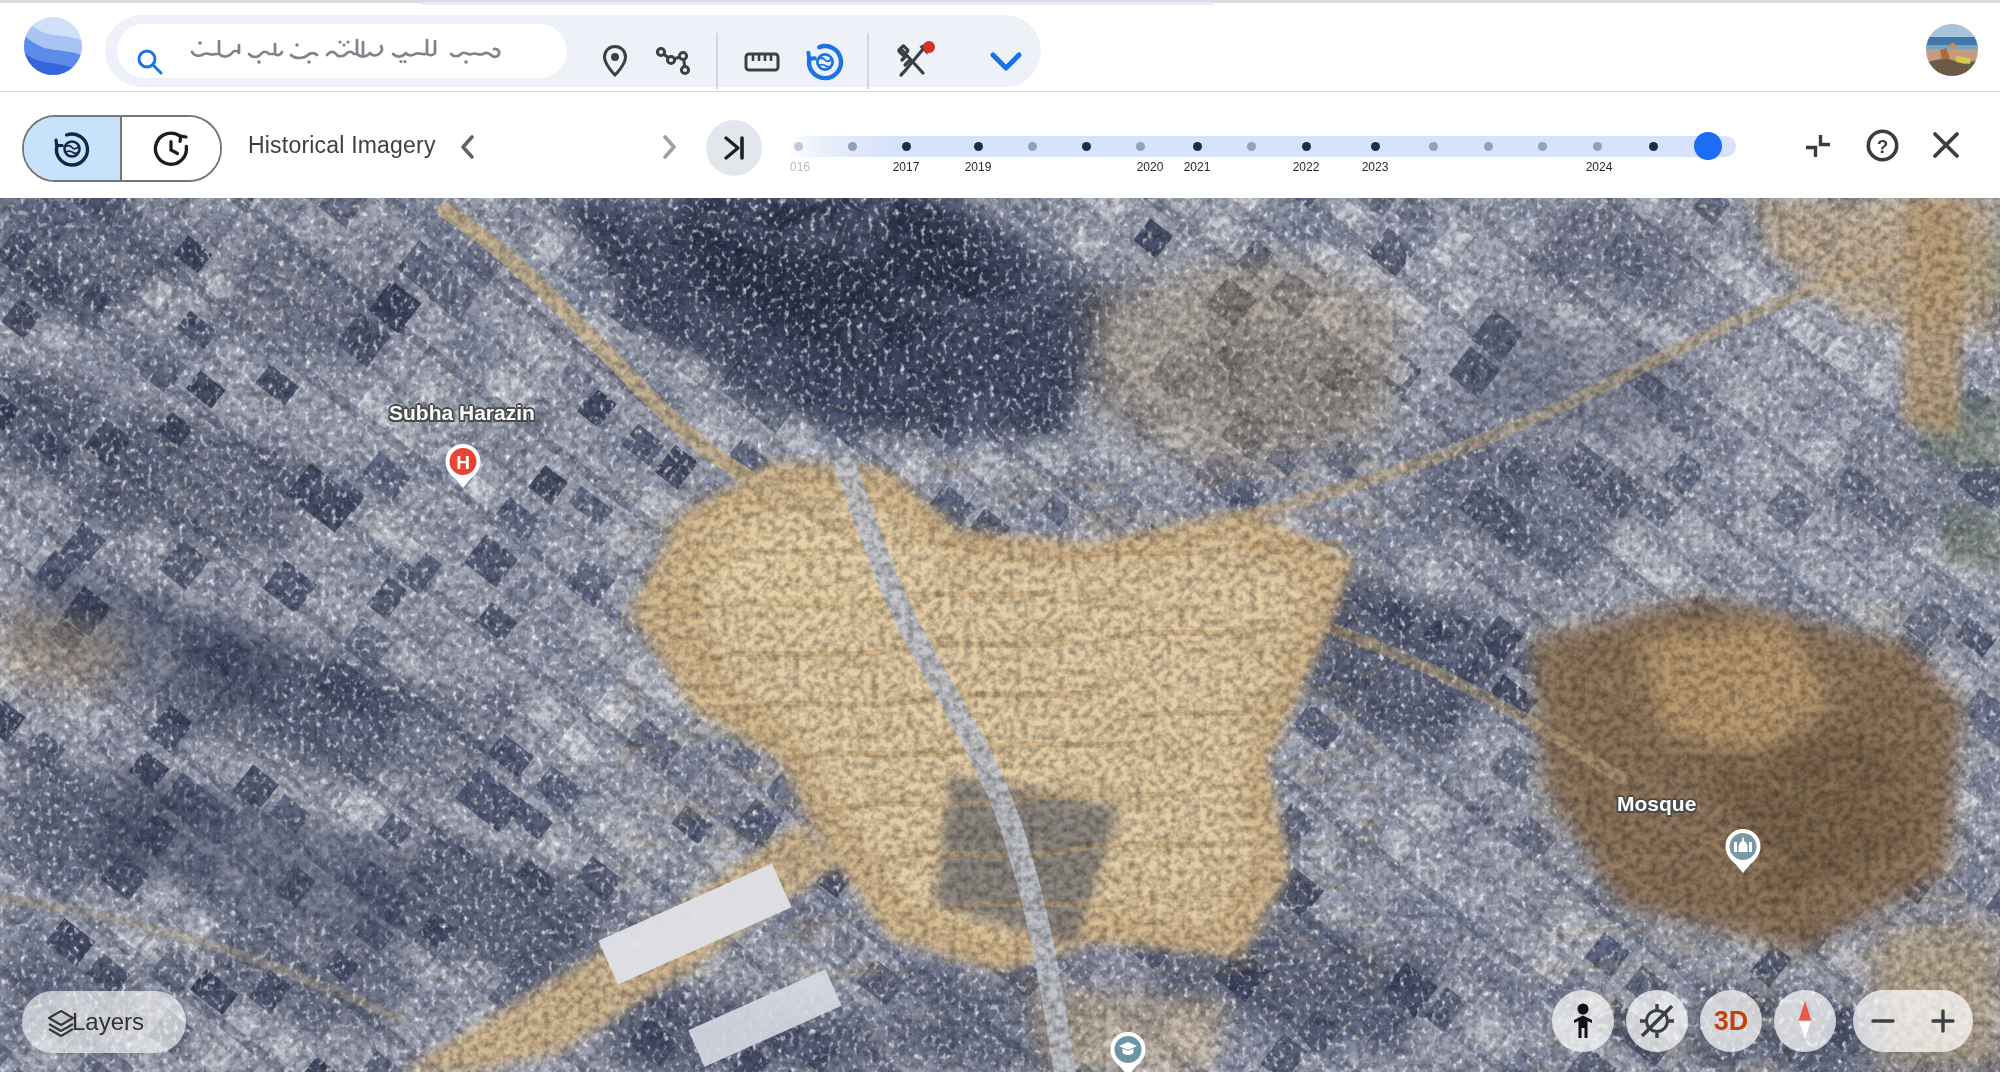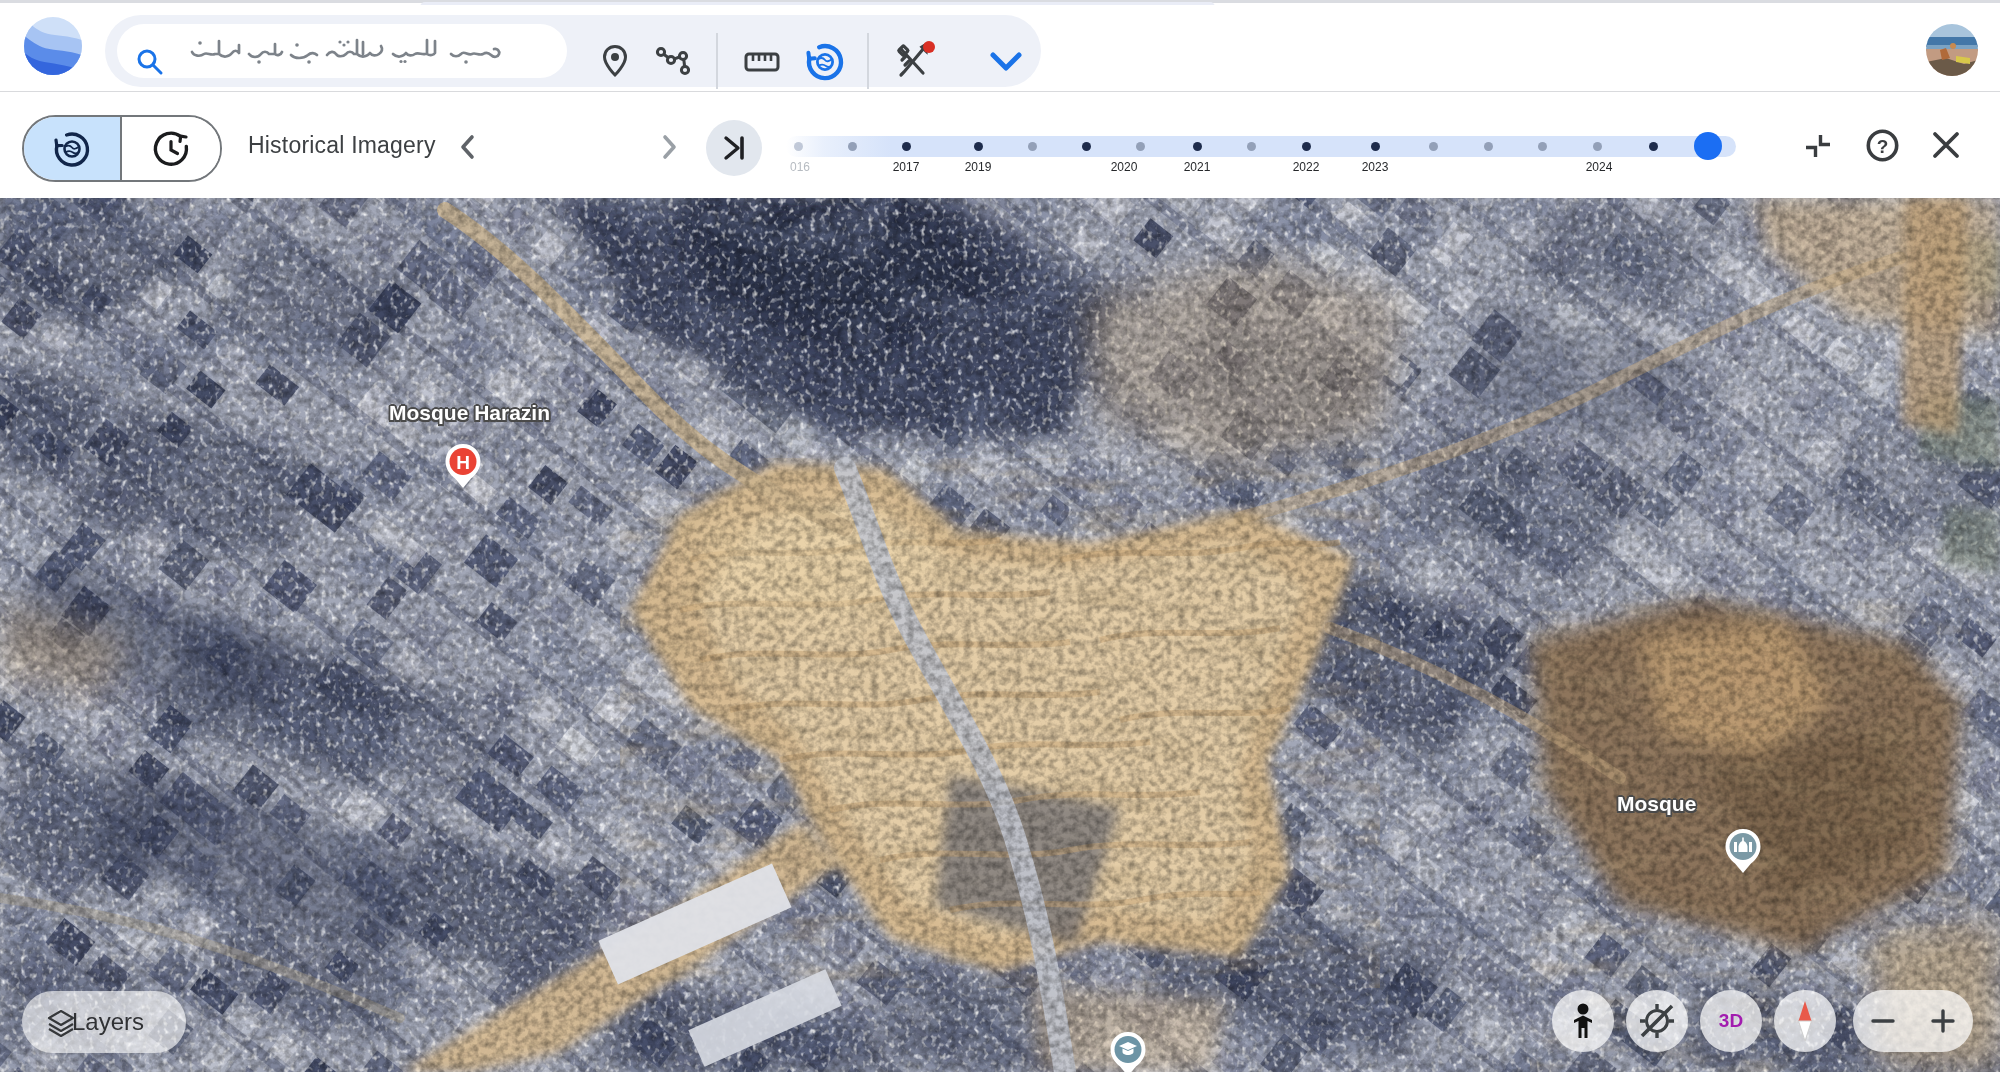--- a/index.html
+++ b/index.html
@@ -200,21 +200,21 @@
   <div class="dot dk" style="left:1371px"></div>
   <div class="dot gy" style="left:1429px"></div>
   <div class="dot gy" style="left:1484px"></div>
   <div class="dot gy" style="left:1538px"></div>
   <div class="dot gy" style="left:1593px"></div>
   <div class="dot dk" style="left:1649px"></div>
   <div id="handle"></div>
   <div class="yr" style="left:800px; color:#b7bcc2">016</div>
   <div class="yr" style="left:906px">2017</div>
   <div class="yr" style="left:978px">2019</div>
-  <div class="yr" style="left:1124px">2020</div>
+  <div class="yr" style="left:1150px">2020</div>
   <div class="yr" style="left:1197px">2021</div>
   <div class="yr" style="left:1306px">2022</div>
   <div class="yr" style="left:1375px">2023</div>
   <div class="yr" style="left:1599px">2024</div>
 
   <svg class="abs" style="left:1802px; top:38px" width="32" height="32" viewBox="0 0 32 32">
     <path d="M4 17.5 L13.5 17.5 L13.5 27" fill="none" stroke="#3a3d40" stroke-width="3.4"></path>
     <path d="M28 14.5 L18.5 14.5 L18.5 5" fill="none" stroke="#3a3d40" stroke-width="3.4"></path>
   </svg>
   <svg class="abs" style="left:1866px; top:129px;top:37px" width="33" height="33" viewBox="0 0 33 33">
@@ -2629,21 +2629,21 @@
 <path d="M445,12 C520,60 590,140 660,210 C720,270 780,300 845,330" fill="none" stroke="#cdb58f" stroke-width="16" opacity="0.8" stroke-linecap="round"></path>
 <path d="M1240,320 C1350,290 1480,250 1600,190 C1700,140 1800,90 1900,60" fill="none" stroke="#c9ad84" stroke-width="13" opacity="0.5" stroke-linecap="round"></path>
 <path d="M1330,430 C1440,470 1530,520 1620,580" fill="none" stroke="#c2a67e" stroke-width="12" opacity="0.5" stroke-linecap="round"></path>
 <path d="M0,700 C150,720 260,760 400,820" fill="none" stroke="#b7a98f" stroke-width="10" opacity="0.4" stroke-linecap="round"></path>
 <rect width="2000" height="874" fill="#5c606c" filter="url(#noiseFine)" opacity="0.38"></rect>
 <rect x="600" y="702" width="190" height="48" fill="#dfe2e8" transform="rotate(-24 695 726)" opacity="0.95"></rect>
 <rect x="690" y="800" width="150" height="40" fill="#d7dae2" transform="rotate(-24 765 820)" opacity="0.9"></rect>
 </svg>
   </div>
 
-<div class="maplabel" style="left:389px; top:401px">Mosque Harazin</div>
+<div class="maplabel" style="left:389px; top:401px">Subha Harazin</div>
 <svg class="abs" style="left:444px; top:443px" width="38" height="46" viewBox="0 0 38 46">
   <path d="M19 1 C9 1 1.5 8.5 1.5 18.5 C1.5 26 6 31.5 11 35.5 L19 45 L27 35.5 C32 31.5 36.5 26 36.5 18.5 C36.5 8.5 29 1 19 1 Z" fill="#fff"></path>
   <circle cx="19" cy="18.5" r="13.5" fill="#ea4335"></circle>
   <text x="19" y="26" font-size="19" font-weight="bold" fill="#fff" text-anchor="middle" font-family="Liberation Sans">H</text>
 </svg>
 <div class="maplabel" style="left:1617px; top:792px">Mosque</div>
 <svg class="abs" style="left:1724px; top:828px" width="38" height="46" viewBox="0 0 38 46">
   <path d="M19 1 C9 1 1.5 8.5 1.5 18.5 C1.5 26 6 31.5 11 35.5 L19 45 L27 35.5 C32 31.5 36.5 26 36.5 18.5 C36.5 8.5 29 1 19 1 Z" fill="#fff"></path>
   <circle cx="19" cy="18.5" r="13.5" fill="#7b99a5"></circle>
   <g fill="#fff">
@@ -2677,21 +2677,21 @@
 <div class="rbtn" style="left:1626px">
   <svg width="42" height="42" viewBox="0 0 42 42">
     <g stroke="#3c4043" stroke-width="3" fill="none">
       <circle cx="21" cy="21" r="10.5"></circle>
       <path d="M21 4 L21 9 M21 33 L21 38 M4 21 L9 21 M33 21 L38 21" stroke-width="3.4"></path>
       <path d="M6 36 L36 6" stroke-width="3.6"></path>
     </g>
   </svg>
 </div>
 <div class="rbtn" style="left:1700px">
-    <b style="font-size:19px;color:#a21caf">3D</b>
+    <b style="font-size:27px;color:#c2410c">3D</b>
   </div>
 <div class="rbtn" style="left:1774px">
   <svg width="36" height="44" viewBox="0 0 36 44">
     <path d="M18 2 L24.5 22 L11.5 22 Z" fill="#e8594a"></path>
     <path d="M11.5 22 L24.5 22 L18 42 Z" fill="#fff" stroke="#cfcfcf" stroke-width="1"></path>
   </svg>
 </div>
 <div id="zoompill">
   <svg width="28" height="28" viewBox="0 0 28 28">
       <path d="M4 14 L24 14" stroke="#3c4043" stroke-width="3.4" stroke-linecap="round"></path>

